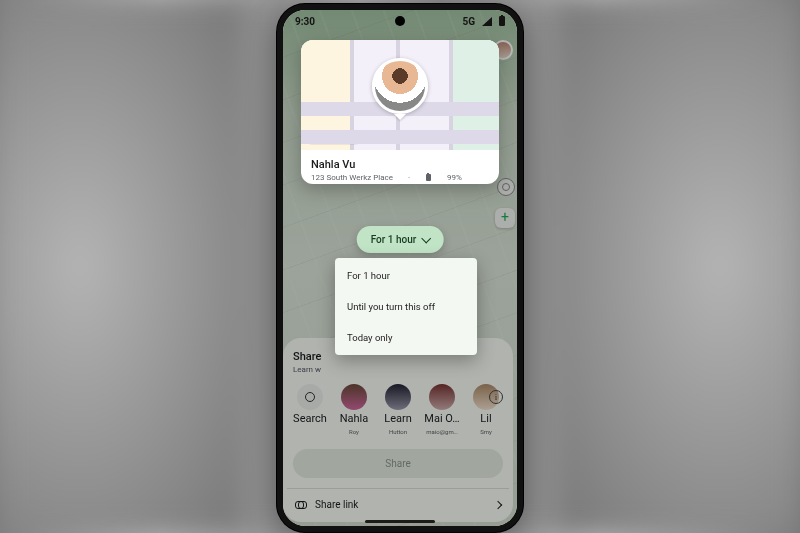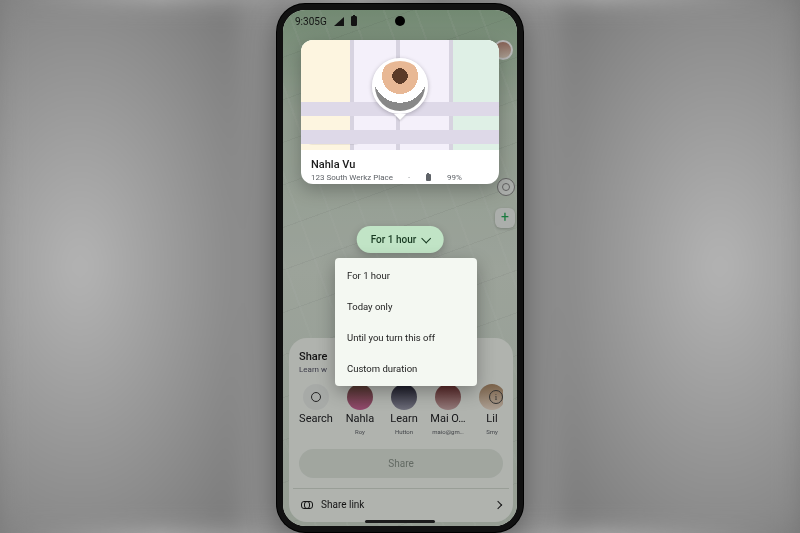--- a/index.html
+++ b/index.html
@@ -49,22 +49,22 @@
     z-index: 40;
   }
   .punch {
     position:absolute; top:6px; left:50%; transform:translateX(-50%);
     width:10px;height:10px;border-radius:50%; background:#000; z-index:200;
   }
 
   
   .statusbar {
     position:absolute; top:0; left:0; right:0; height:22px;
-    display:flex; align-items:center;
-    padding:8px 12px; font-size:10px; font-weight:400; color:#1b1b1b;
+    display:flex; justify-content:space-between; align-items:center;
+    padding:8px 12px; font-size:10px; font-weight:700; color:#1b1b1b;
     z-index: 30;
   }
   .status-right { display:flex; gap:7px; align-items:center; }
   .sig { position:relative; width:10px; height:9px; }
   .sig::before{content:"";position:absolute;bottom:0;right:0;border-style:solid;border-width:0 0 9px 10px;border-color:transparent transparent #1b1b1b transparent;}
   .batt { width:6px;height:10px;border:1px solid #1b1b1b;border-radius:1px;position:relative;background:#1b1b1b;}
   .batt::before{content:"";position:absolute;top:-2px;left:1px;width:2px;height:1px;background:#1b1b1b;}
 
   
   .mapbg {
@@ -144,21 +144,21 @@
     box-shadow: 0 6px 18px rgba(0,0,0,.3);
     padding:2px 0;
   }
   .menu-item {
     font-size:9.5px; color:#1d1d1d;
     padding:10px 12px;
   }
 
   
   .sheet {
-    position:absolute; left:6px; right:4px; bottom:4px;
+    position:absolute; left:0; right:4px; bottom:4px;
     z-index:30;
     background:#f4f8f2;
     border-radius:18px;
     padding:12px 10px 10px;
   }
   .sheet h3 { font-size:11px; font-weight:500; color:#1c1c1c; }
   .sheet .learn { font-size:8px; color:#556; margin-top:2px;}
   .chips-row {
     display:flex; gap:10px; margin-top:10px; align-items:flex-start;
     overflow:hidden;
@@ -304,20 +304,19 @@
       </div>
     </div>
 
     <div class="pill">
       <span>For 1 hour</span>
       <span class="chev"></span>
     </div>
 
     <div class="menu">
       <div class="menu-item">For 1 hour</div>
+      <div class="menu-item">Until you turn this off</div>
       <div class="menu-item">Today only</div>
-      <div class="menu-item">Until you turn this off</div>
-      <div class="menu-item">Custom duration</div>
     </div>
 
     <div class="homebar"></div>
   </div>
 </div>
 
 </body></html>

